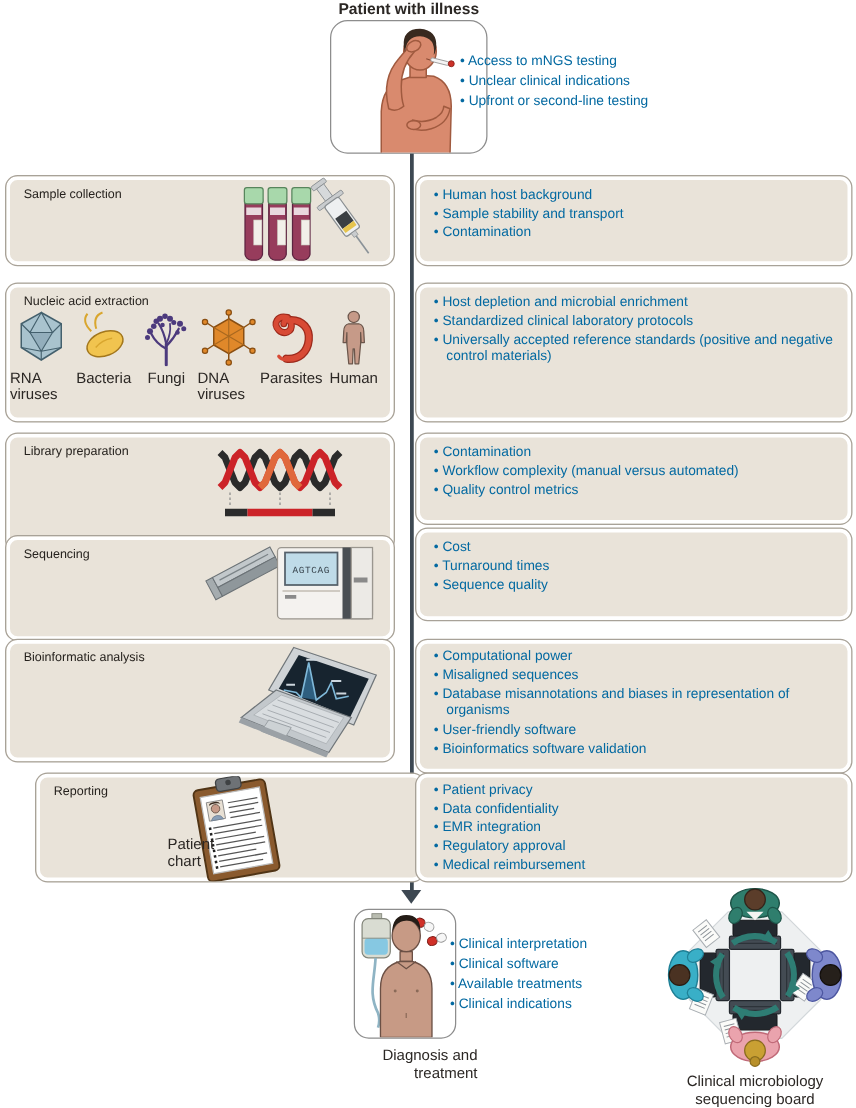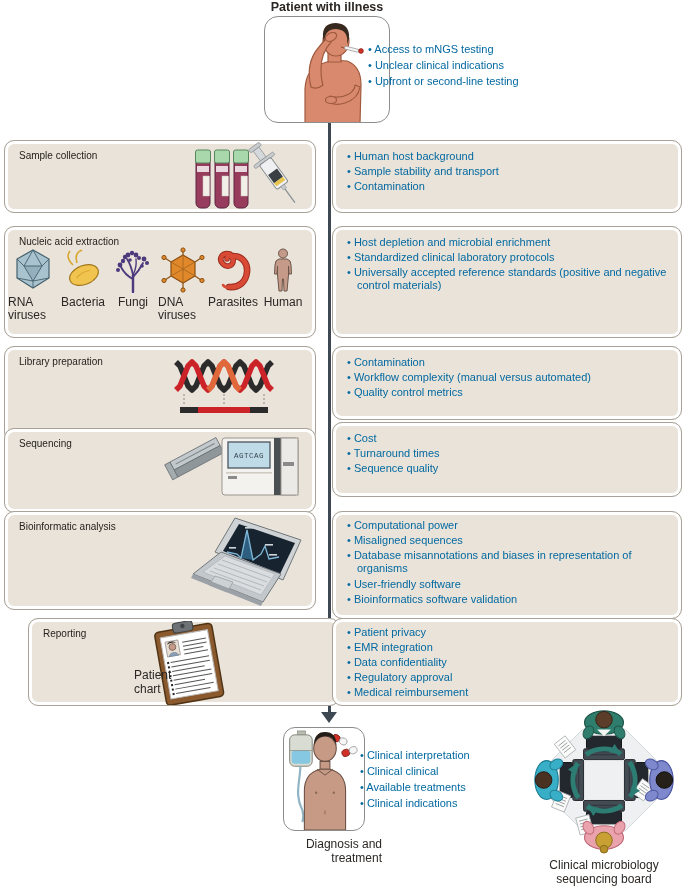--- a/index.html
+++ b/index.html
@@ -337,22 +337,22 @@
           <rect x="21.5" y="59.5" width="2" height="2"></rect>
         <rect x="21.5" y="64" width="2" height="2"></rect>
           <rect x="21.5" y="68.5" width="2" height="2"></rect>
       </g>
     </g>
   </svg>
   <div class="caption" style="left:134px;top:668px;width:44px;">Patient chart</div>
   <div class="panel" style="left:332px;top:618px;width:350px;height:88px;">
     <ul class="bullets" style="padding-top:5px;">
       <li>Patient privacy</li>
+      <li>Data confidentiality</li>
       <li>EMR integration</li>
-      <li>Data confidentiality</li>
       <li>Regulatory approval</li>
       <li>Medical reimbursement</li>
     </ul>
   </div>
 
   <div class="whitebox" style="left:283px;top:727px;width:82px;height:104px;border-radius:12px;">
     <svg width="80" height="102" viewBox="0 0 80 104">
       <g>
         <rect x="13" y="3" width="8" height="5" fill="#b9bcb0" stroke="#82857a" stroke-width="0.7"></rect>
         <rect x="5" y="7" width="23" height="32" rx="5" fill="#d9dcd2" stroke="#82857a"></rect>
@@ -378,21 +378,21 @@
       <path d="M29.5,18 Q30,4 41,4 Q53,4 52.5,18 Q50,8 41,8.5 Q32,9 29.5,18 Z" fill="#241c16"></path>
       <path d="M33,42 L41,48 L49,42" fill="none" stroke="#6b5045" stroke-width="1"></path>
       <circle cx="32" cy="66" r="1.2" fill="#8a6a58"></circle>
         <circle cx="50" cy="66" r="1.2" fill="#8a6a58"></circle>
       <line x1="41" y1="84" x2="41" y2="88" stroke="#8a6a58" stroke-width="1"></line>
     </svg>
   </div>
   <div class="caption" style="left:266px;top:837px;width:116px;text-align:right;">Diagnosis and treatment</div>
   <ul class="bullets free" style="left:360px;top:746px;width:200px;">
     <li>Clinical interpretation</li>
-    <li>Clinical clinical</li>
+    <li>Clinical software</li>
     <li>Available treatments</li>
     <li>Clinical indications</li>
   </ul>
 
   <svg class="icon-abs" style="left:530px;top:704px;" width="148" height="154" viewBox="0 0 152 158">
     <defs>
       <g id="boardlap">
         <rect x="58" y="33" width="36" height="13" rx="1.5" fill="#23282e" stroke="#121519"></rect>
         <rect x="55" y="46" width="42" height="11" rx="1.5" fill="#434b53" stroke="#23282e"></rect>
         <line x1="58" y1="49" x2="94" y2="49" stroke="#2c3339" stroke-width="1"></line>

